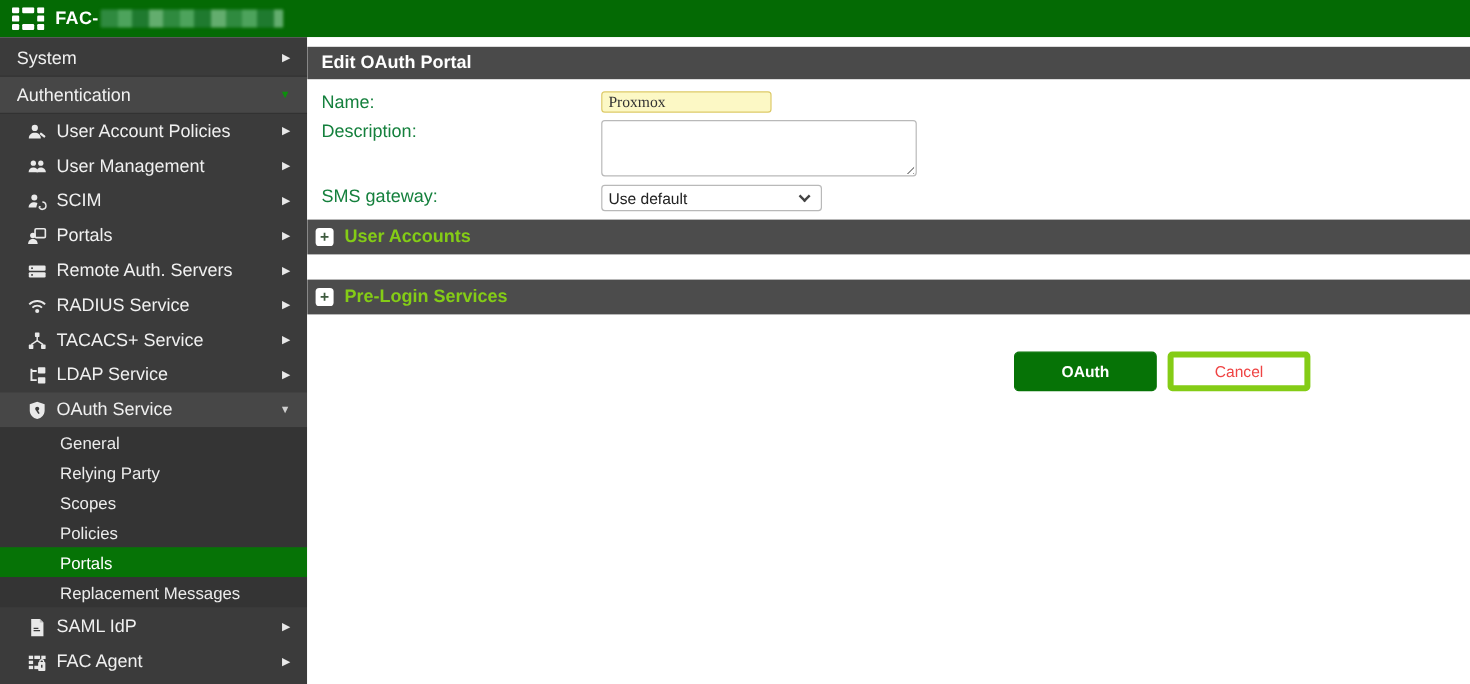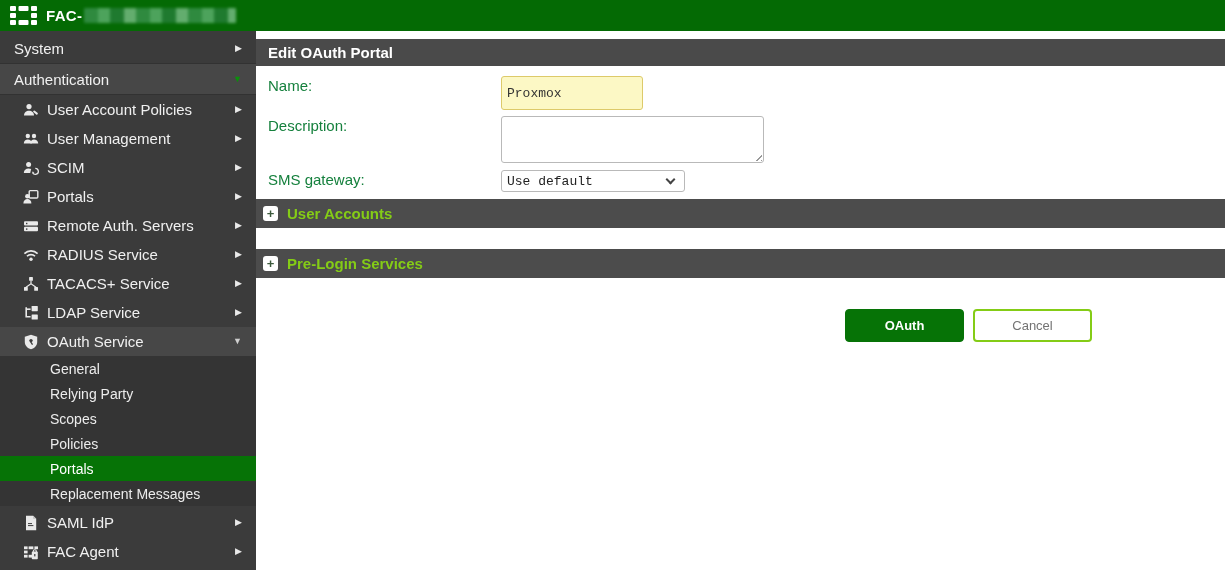--- a/index.html
+++ b/index.html
@@ -33,48 +33,48 @@
   .arrow.down.green { color:#0c8f0c; }
   .gap-before { margin-top:2px; }
 
   
   .main { flex:1; background:#fff; overflow:hidden; }
   .page-header { margin-top:8px; height:27px; line-height:27px; background:#4a4a4a; color:#fff;
     font-size:15px; font-weight:600; padding-left:12px; }
   .form { padding:10px 0 0 12px; }
   .form-row { display:flex; margin-bottom:6px; }
   .form-label { width:233px; font-size:15px; color:#15803d; padding-top:1px; flex-shrink:0; }
-  .name-input { width:142px; height:34px; font-size:13px; font-family:Liberation Mono, monospace; color:#333;
+  .name-input { width:142px; height:18px; font-size:13px; font-family:Liberation Serif, serif; color:#333;
     background:#fcf8c5; border:1px solid #ddca6a; border-radius:3px; padding:0 5px; outline:none; }
   .ta-wrap { position:relative; display:inline-block; }
   .desc-ta { width:263px; height:47px; font-size:13px; font-family:inherit; color:#333;
     border:1px solid #b9b9b9; border-radius:3px; padding:2px 5px; resize:none; outline:none; display:block; }
   .grip { position:absolute; right:2px; bottom:2px; width:8px; height:8px; pointer-events:none;
     background:repeating-linear-gradient(-45deg,#999 0 1px,transparent 1px 3.5px);
     clip-path:polygon(100% 0,100% 100%,0 100%); }
   .select-wrap { position:relative; display:inline-block; }
-  .sms-select { width:184px; height:22px; font-size:13px; font-family:Liberation Mono, monospace; color:#222;
+  .sms-select { width:184px; height:22px; font-size:13px; font-family:Liberation Sans, sans-serif; color:#222;
     border:1px solid #b9b9b9; border-radius:3px; background:#fff; padding:0 24px 0 5px;
     -webkit-appearance:none; appearance:none; outline:none; }
   .chev { position:absolute; right:11px; top:6px; width:7px; height:7px;
     border-right:2px solid #444; border-bottom:2px solid #444; transform:rotate(45deg); pointer-events:none; }
   .row-sms { margin-top:7px; }
 
   .section-bar { margin-top:7px; height:29px; background:#4c4c4c; color:#84cc16; display:flex;
     align-items:center; font-size:15px; font-weight:600; cursor:pointer; }
   .section-bar + .section-bar { margin-top:21px; }
   .expand-btn { width:15px; height:15px; background:#fff; border-radius:3px; margin:0 9px 0 7px;
     display:inline-flex; align-items:center; justify-content:center; color:#3d5a3d; font-size:13px;
     font-weight:bold; line-height:1; cursor:pointer; flex-shrink:0; }
   .expand-btn::before { content:'+'; margin-top:-1px; }
 
   .actions { display:flex; gap:9px; margin:31px 0 0 589px; }
   .btn { width:119px; height:33px; border-radius:4px; font-size:13px; font-family:inherit; cursor:pointer; }
   .btn-save { background:#067306; border:1px solid #067306; color:#fff; font-weight:bold; }
-  .btn-cancel { background:#fff; border:2px solid #84cc16; color:#737373; }
+  .btn-cancel { background:#fff; border:5px solid #84cc16; color:#ef4444; }
 </style>
 </head>
 <body>
 
 <div class="topbar">
   <span class="logo">
     <svg width="27" height="19" viewBox="0 0 27 19">
       <g fill="#ffffff">
         <rect x="0" y="0" width="6" height="5" rx="1"></rect>
           <rect x="8.5" y="0" width="10" height="5" rx="1"></rect>

